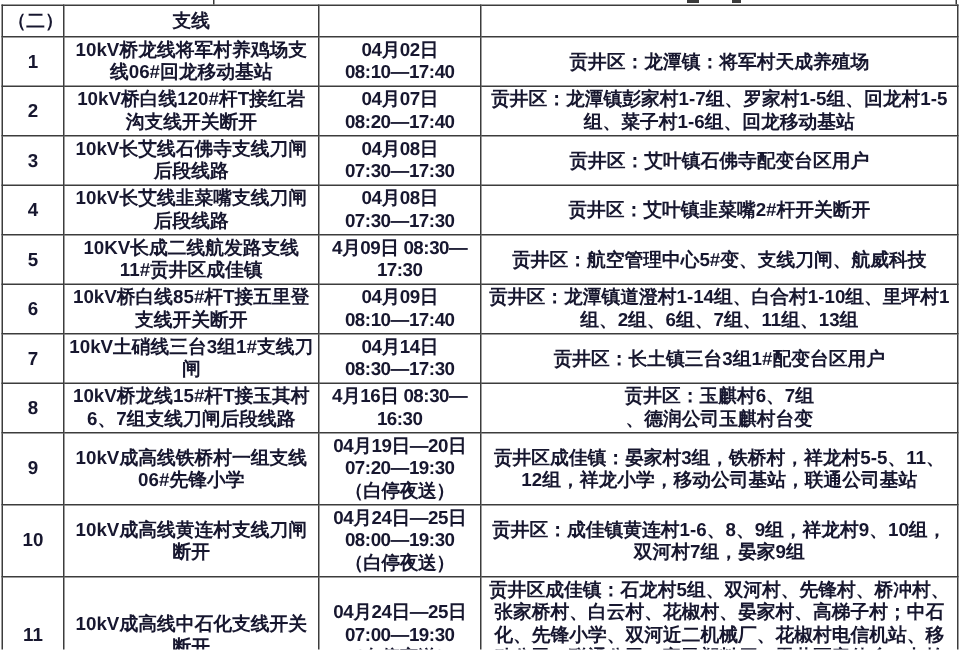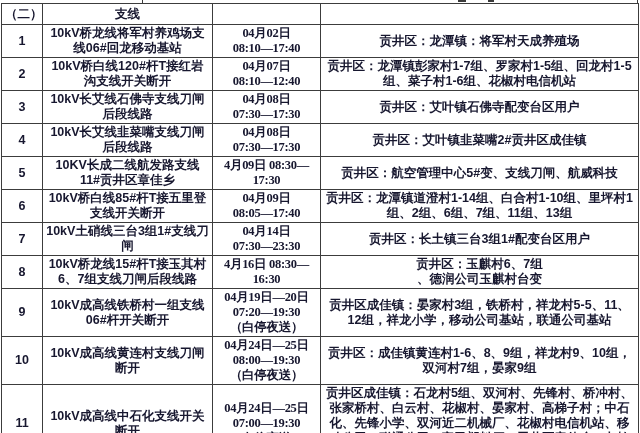--- a/index.html
+++ b/index.html
@@ -49,21 +49,21 @@
     border: 1px solid #3c3c3c;
     text-align: center;
     vertical-align: middle;
     padding: 1px 3px;
     font-size: 12.5px;
     line-height: 15px;
     white-space: pre-line;
     overflow: hidden;
   }
   td.c-num  { font-size: 13px; }
-  td.c-time { padding: 1px 1px; letter-spacing: -0.3px; font-family: Liberation Serif, serif; }
+  td.c-time { padding: 1px 1px; letter-spacing: -0.3px; }
   td.c-area { padding: 1px 4px; }
 
   col.w-num  { width: 41px;  }
   col.w-line { width: 170px; }
   col.w-time { width: 108px; }
   col.w-area { width: 318px; }
 </style>
 </head>
 <body>
 
@@ -96,76 +96,76 @@
         <td class="c-line">10kV桥龙线将军村养鸡场支线06#回龙移动基站</td>
         <td class="c-time">04月02日
 08:10—17:40</td>
         <td class="c-area">贡井区：龙潭镇：将军村天成养殖场</td>
       </tr>
 
       <tr style="height:31px;">
         <td class="c-num">2</td>
         <td class="c-line">10kV桥白线120#杆T接红岩沟支线开关断开</td>
         <td class="c-time">04月07日
-08:10—12:40</td>
-        <td class="c-area">贡井区：龙潭镇彭家村1-7组、罗家村1-5组、回龙村1-5组、菜子村1-6组、花椒村电信机站</td>
+08:20—17:40</td>
+        <td class="c-area">贡井区：龙潭镇彭家村1-7组、罗家村1-5组、回龙村1-5组、菜子村1-6组、回龙移动基站</td>
       </tr>
 
       <tr style="height:30px;">
         <td class="c-num">3</td>
         <td class="c-line">10kV长艾线石佛寺支线刀闸后段线路</td>
         <td class="c-time">04月08日
 07:30—17:30</td>
         <td class="c-area">贡井区：艾叶镇石佛寺配变台区用户</td>
       </tr>
 
       <tr style="height:28px;">
         <td class="c-num">4</td>
         <td class="c-line">10kV长艾线韭菜嘴支线刀闸后段线路</td>
         <td class="c-time">04月08日
 07:30—17:30</td>
-        <td class="c-area">贡井区：艾叶镇韭菜嘴2#贡井区成佳镇</td>
+        <td class="c-area">贡井区：艾叶镇韭菜嘴2#杆开关断开</td>
       </tr>
 
       <tr style="height:28px;">
         <td class="c-num">5</td>
-        <td class="c-line">10KV长成二线航发路支线11#贡井区章佳乡</td>
+        <td class="c-line">10KV长成二线航发路支线11#贡井区成佳镇</td>
         <td class="c-time">4月09日 08:30—
 17:30</td>
         <td class="c-area">贡井区：航空管理中心5#变、支线刀闸、航威科技</td>
       </tr>
 
       <tr style="height:33px;">
         <td class="c-num">6</td>
         <td class="c-line">10kV桥白线85#杆T接五里登支线开关断开</td>
         <td class="c-time">04月09日
-08:05—17:40</td>
+08:10—17:40</td>
         <td class="c-area">贡井区：龙潭镇道澄村1-14组、白合村1-10组、里坪村1组、2组、6组、7组、11组、13组</td>
       </tr>
 
       <tr style="height:31px;">
         <td class="c-num">7</td>
         <td class="c-line">10kV土硝线三台3组1#支线刀闸</td>
         <td class="c-time">04月14日
-07:30—23:30</td>
+08:30—17:30</td>
         <td class="c-area">贡井区：长土镇三台3组1#配变台区用户</td>
       </tr>
 
       <tr style="height:30px;">
         <td class="c-num">8</td>
         <td class="c-line">10kV桥龙线15#杆T接玉其村6、7组支线刀闸后段线路</td>
         <td class="c-time">4月16日 08:30—
 16:30</td>
         <td class="c-area">贡井区：玉麒村6、7组
 、德润公司玉麒村台变</td>
       </tr>
 
       <tr style="height:44px;">
         <td class="c-num">9</td>
-        <td class="c-line">10kV成高线铁桥村一组支线06#杆开关断开</td>
+        <td class="c-line">10kV成高线铁桥村一组支线06#先锋小学</td>
         <td class="c-time">04月19日—20日
 07:20—19:30
 （白停夜送）</td>
         <td class="c-area">贡井区成佳镇：晏家村3组，铁桥村，祥龙村5-5、11、12组，祥龙小学，移动公司基站，联通公司基站</td>
       </tr>
 
       <tr style="height:46px;">
         <td class="c-num">10</td>
         <td class="c-line">10kV成高线黄连村支线刀闸断开</td>
         <td class="c-time">04月24日—25日

